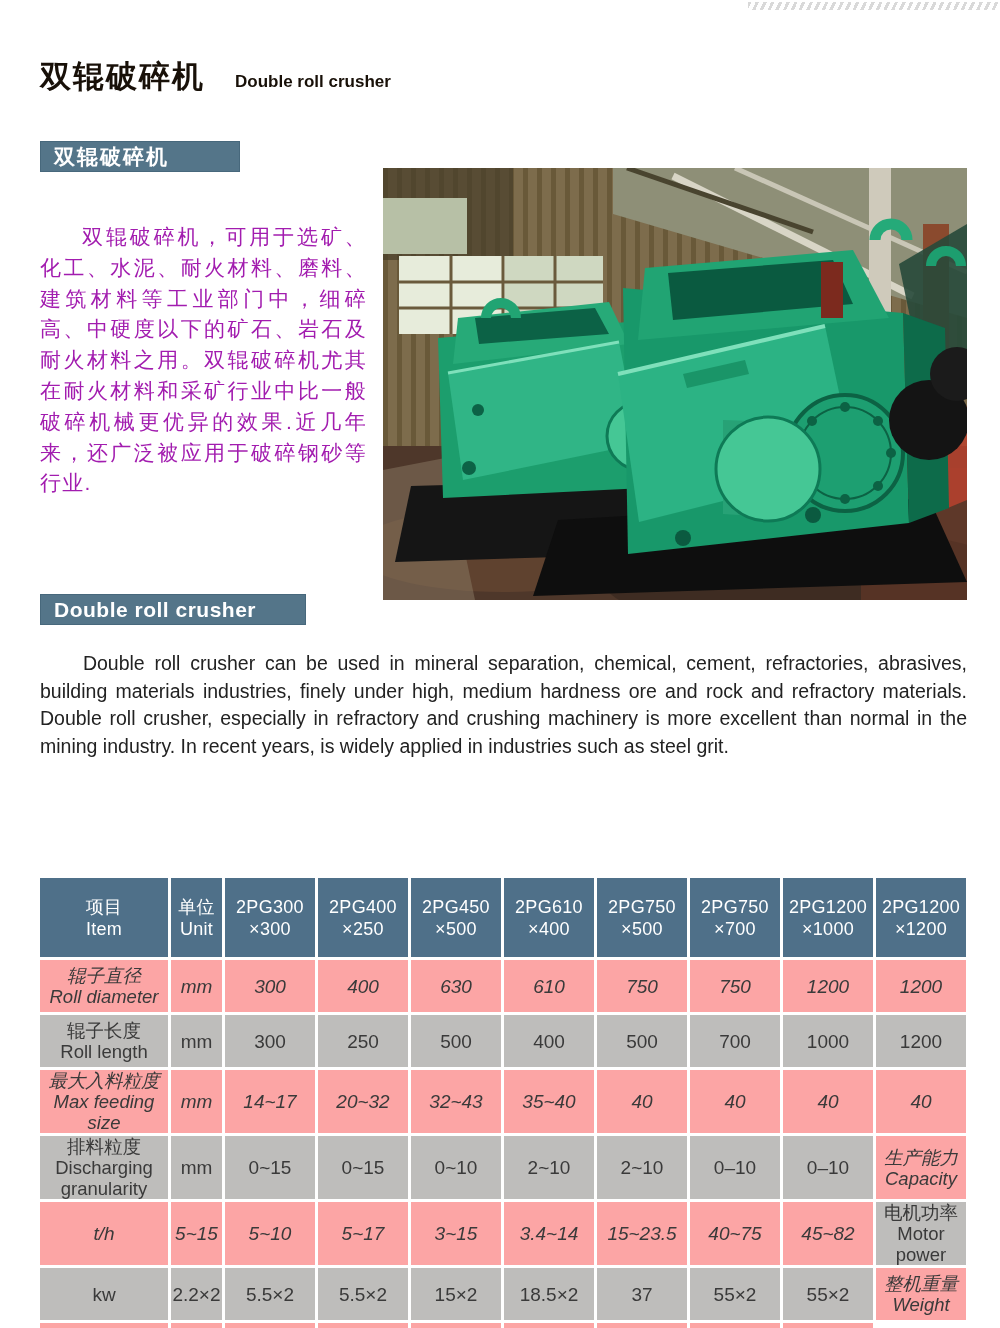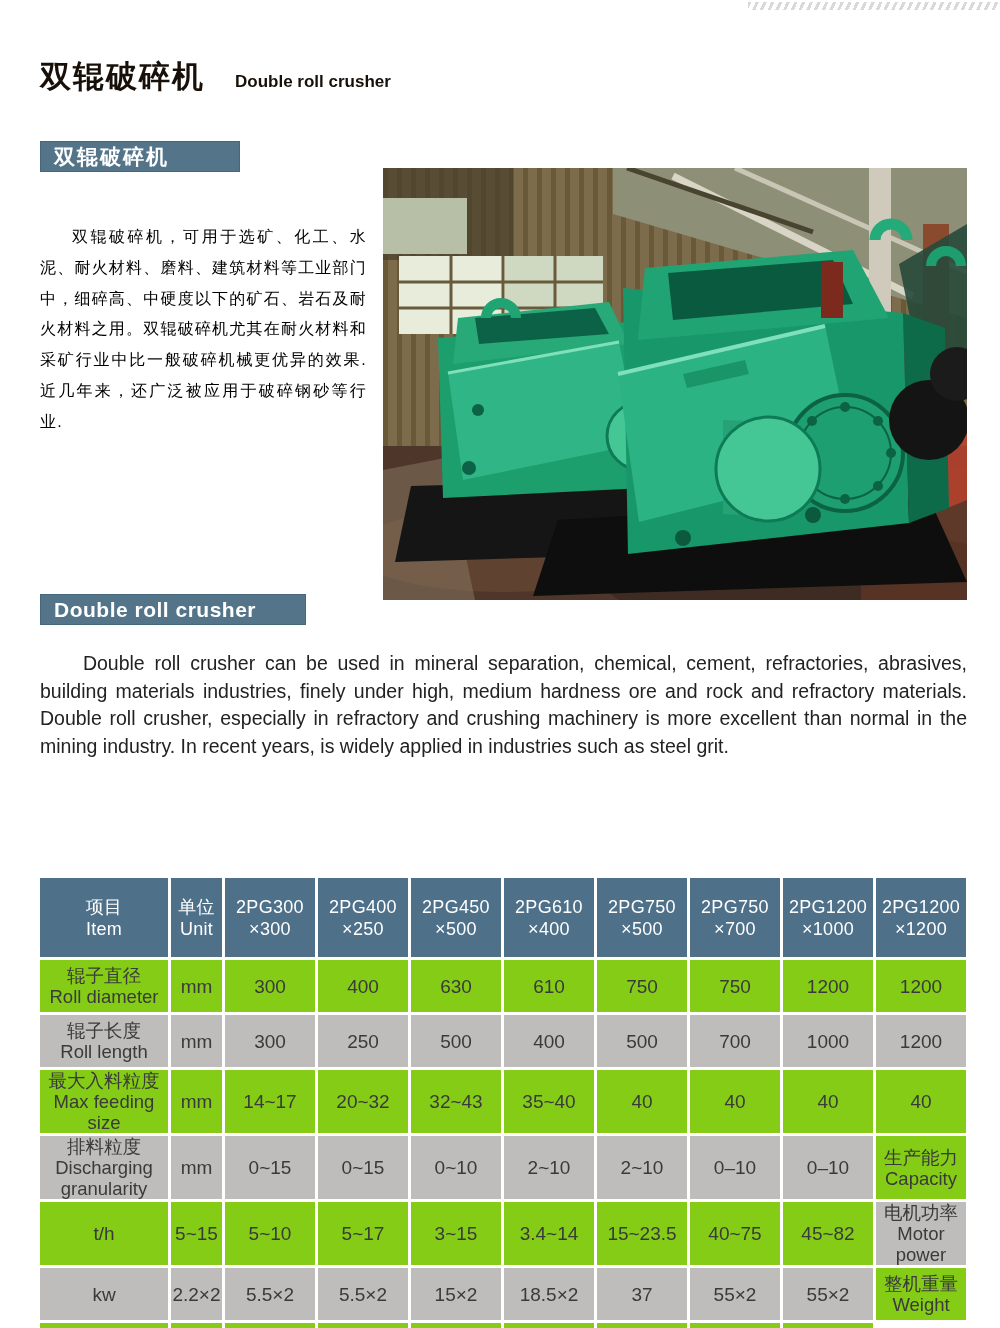--- a/index.html
+++ b/index.html
@@ -16,22 +16,22 @@
   .title-en{font-size:17px;font-weight:bold;color:#181008;}
   .bar{
     position:absolute;height:31px;background:#547589;color:#fff;font-weight:bold;
     display:flex;align-items:center;padding-left:13px;box-sizing:border-box;
     border:1px solid #47687c;
   }
   .bar-cn{top:141px;left:40px;width:200px;font-size:21px;letter-spacing:2px;}
   .bar-en{top:594px;left:40px;width:266px;font-size:21px;letter-spacing:0.5px;}
   .para-cn{
     position:absolute;top:222px;left:40px;width:327px;
-    font-size:16px;line-height:30.8px;letter-spacing:1.2px;
-    text-align:justify;text-indent:2em;color:#000000;white-space:pre-line;
+    font-size:21px;line-height:30.8px;letter-spacing:1.2px;
+    text-align:justify;text-indent:2em;color:#a21caf;white-space:pre-line;
   }
   .para-en{
     position:absolute;top:650px;left:40px;width:927px;
     font-size:19.5px;line-height:27.6px;color:#222;
     text-align:justify;text-indent:2.2em;
   }
   .photo{
     position:absolute;top:168px;left:383px;width:584px;height:432px;
     background:#6b5a40;
   }
@@ -43,21 +43,21 @@
   }
   .th{
     background:#4f7089;color:#ffffff;font-size:18px;line-height:22px;
     display:flex;align-items:center;justify-content:center;text-align:center;
     min-height:79px;white-space:pre-line;letter-spacing:0.3px;
   }
   .td{
     font-size:19px;color:#3a3a3a;display:flex;align-items:center;justify-content:center;
     text-align:center;min-height:52px;white-space:pre-line;line-height:21px;
   }
-  .td.light{background:#84cc16;}
+  .td.light{background:#fca5a5;font-style:italic;}
   .td.dark{background:#bebdbb;}
   .td.label{font-size:18.5px;}
 </style>
 </head>
 <body>
 
 <div class="page">
 
   <div class="hatch"></div>
 

